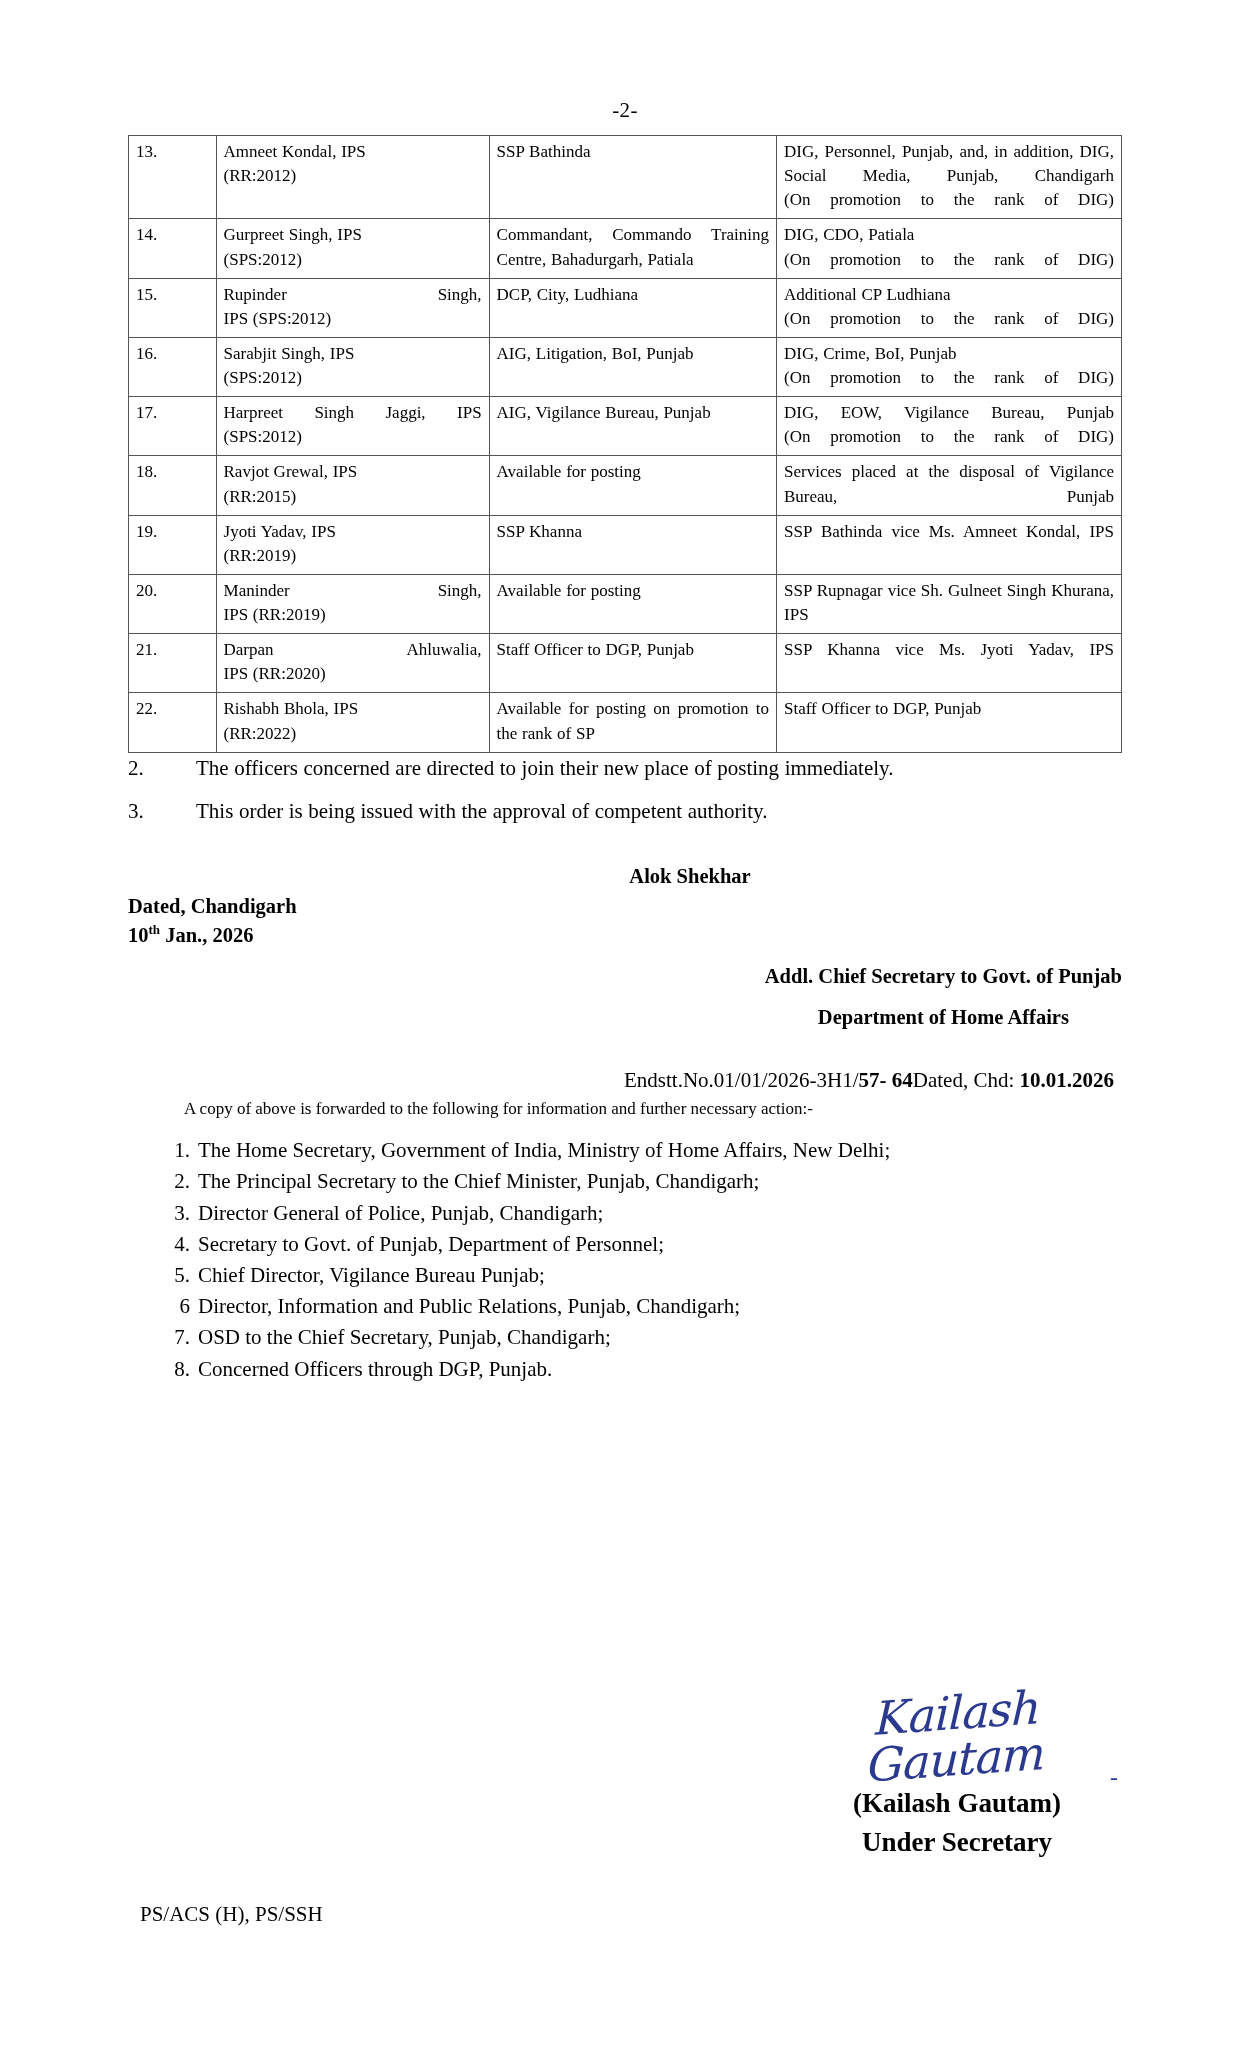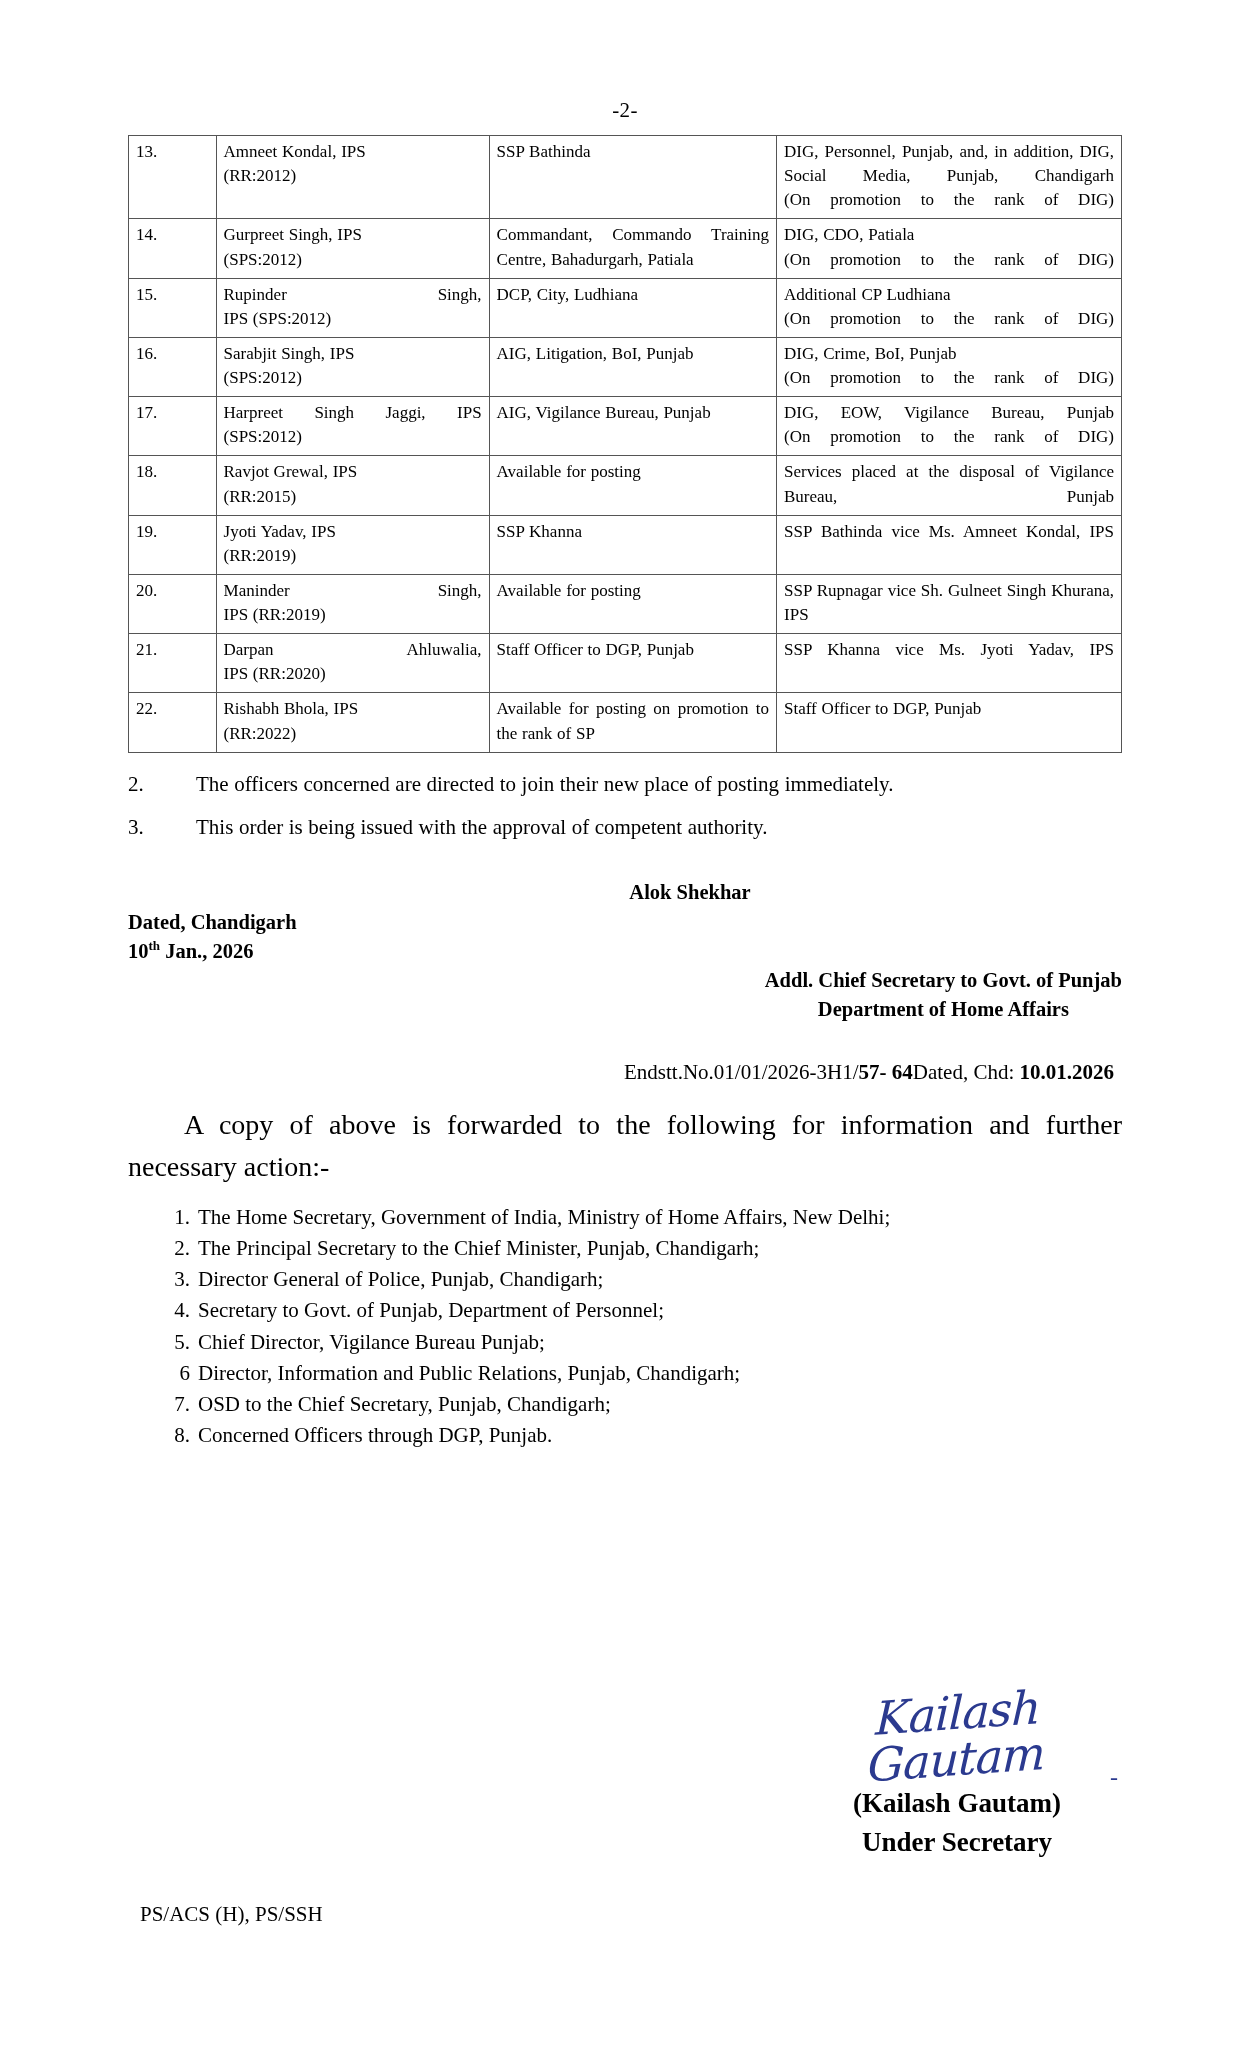--- a/index.html
+++ b/index.html
@@ -57,21 +57,21 @@
   td.col-name { width: 194px; }
   td.col-present { width: 205px; }
   td.col-new { width: 249px; }
   td .ln { display: block; }
   td .just { text-align: justify; text-align-last: justify; }
 
   
   .para {
     font-size: 21px;
     line-height: 1.5;
-    margin-top: 16px;
+    margin-top: 0;
     text-align: justify;
     text-align-last: left;
     word-spacing: 0.3px;
   }
   .para .num {
     display: inline-block;
     width: 68px;
   }
   .para.p3 { margin-top: 12px; }
 
@@ -89,39 +89,38 @@
   }
   .sig-row {
     display: flex;
     justify-content: space-between;
     align-items: flex-start;
     margin-top: 1px;
     flex-direction: column;
   }
   .sig-left { white-space: nowrap; }
   .sig-right { text-align: center; margin-left: auto; margin-right: 0; }
-  .sig-right div { white-space: nowrap; }
+  .sig-right div { white-space: nowrap; margin-top: 12px; }
   sup.ord { font-size: 13px; vertical-align: super; }
 
   
   .endst-row {
     display: flex;
     justify-content: flex-end;
     margin-top: 34px;
     font-size: 21px;
     line-height: 1.4;
   }
   .endst-left { letter-spacing: 0px; }
   .endst-right { margin-right: 8px; }
   b.heavy { font-weight: bold; }
 
   .copy-para {
-    font-size: 28px;
+    font-size: 17px;
     line-height: 1.5;
-    margin-top: 16px;
     text-align: justify;
     text-align-last: left;
   }
   .copy-para .indent { display: inline-block; width: 56px; }
 
   
   ol.fwd-list {
     margin: 14px 0 0 0;
     padding-left: 0;
     list-style: none;

